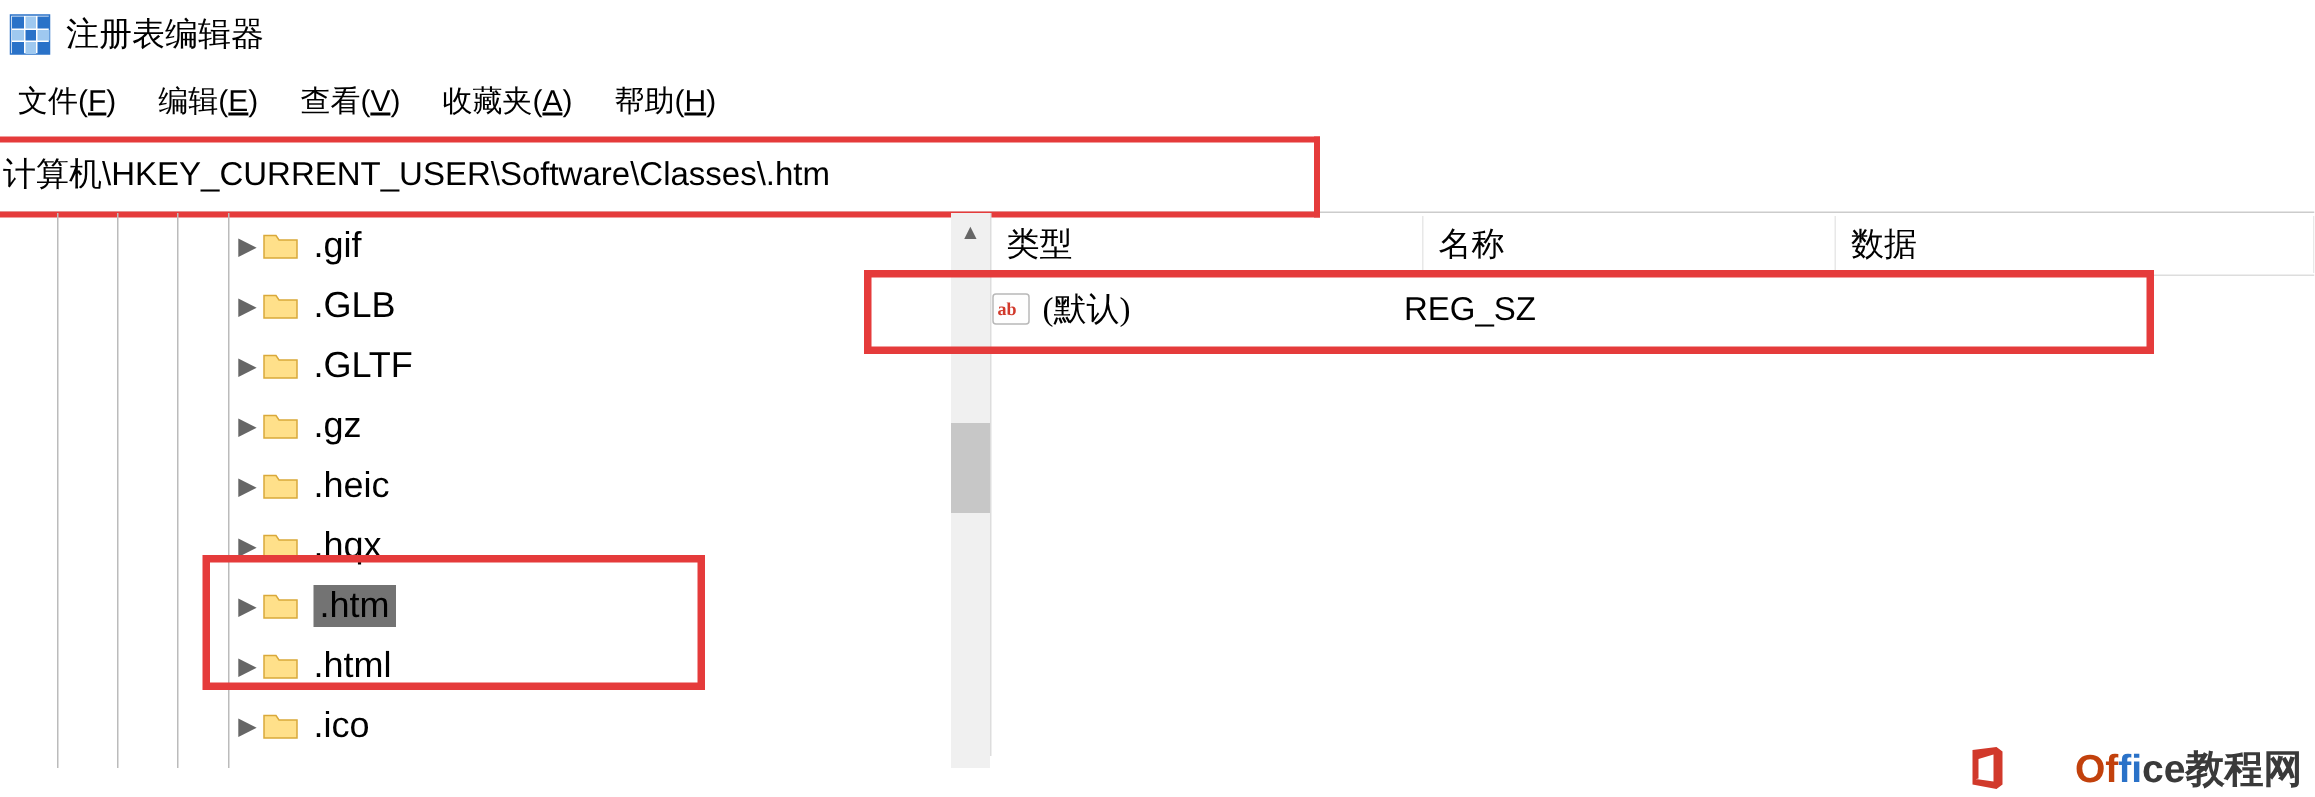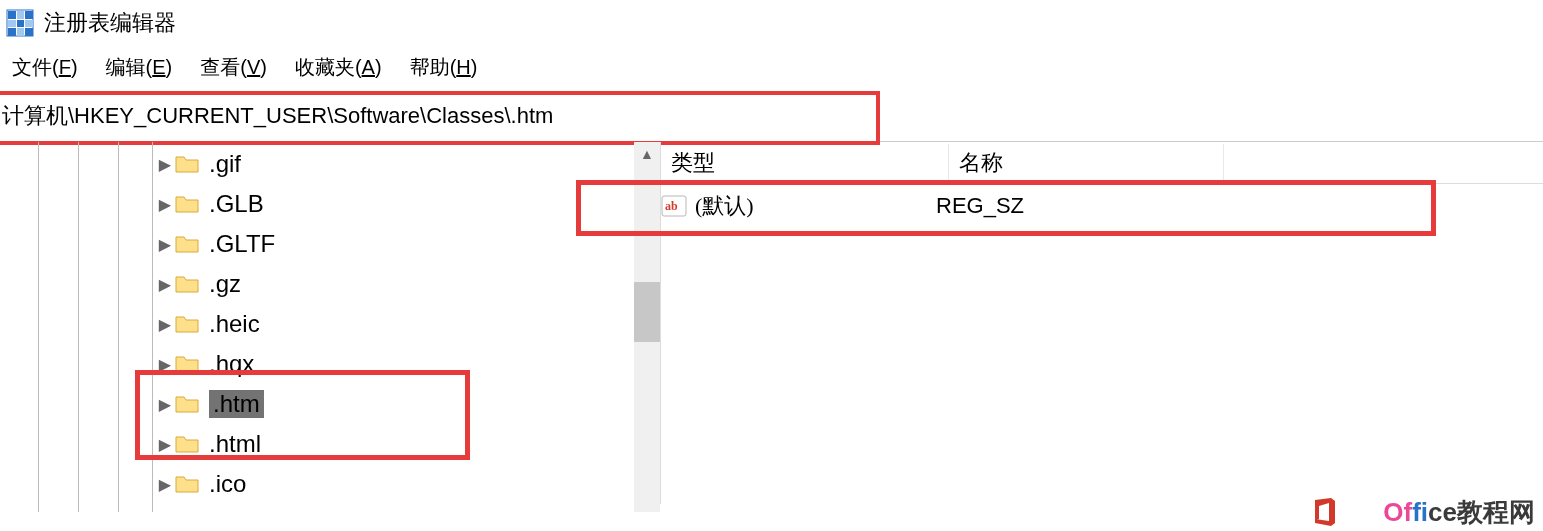--- a/index.html
+++ b/index.html
@@ -171,21 +171,21 @@
       text-align: left;
       line-height: 1.1;
     }
     .wm-row1 {
       display: flex;
       align-items: center;
       gap: 4px;
       font-weight: bold;
       font-size: 26px;
     }
-    .wm-row1 .of { color: #ec4899; margin-left: 40px; }
+    .wm-row1 .of { color: #c2410c; margin-left: 40px; }
     .wm-row1 .fi { color: #2a72c8; }
     .wm-row1 .ce { color: #3a3a3a; }
     .wm-row1 .jcw { color: #3a3a3a; font-size: 26px; }
     .wm-row2 { color: #e0452a; font-size: 17px; font-weight: bold; text-align: right;}
     .wm-icon { width: 30px; height: 30px; }
     .guide {
       position: absolute;
       width: 1px;
       background: #bbb;
     }
@@ -313,20 +313,21 @@
       <div class="thumb"></div>
     </div>
 
     <div class="highlight-tree"></div>
   </div>
 
   <div class="right-pane">
     <div class="col-headers">
       <div class="col c-type">类型</div>
       <div class="col c-name">名称</div>
+      <div class="col c-data">数据</div>
     </div>
     <div class="value-row">
       <div class="col c-name">
         <span class="str-icon">
           <svg viewBox="0 0 26 26">
             <rect x="1" y="3" width="24" height="20" rx="2" fill="#fefefe" stroke="#b8b8b8"></rect>
             <text x="4" y="17" font-size="12" font-weight="bold" fill="#d1392b">ab</text>
           </svg>
         </span>
         <span>(默认)</span>

